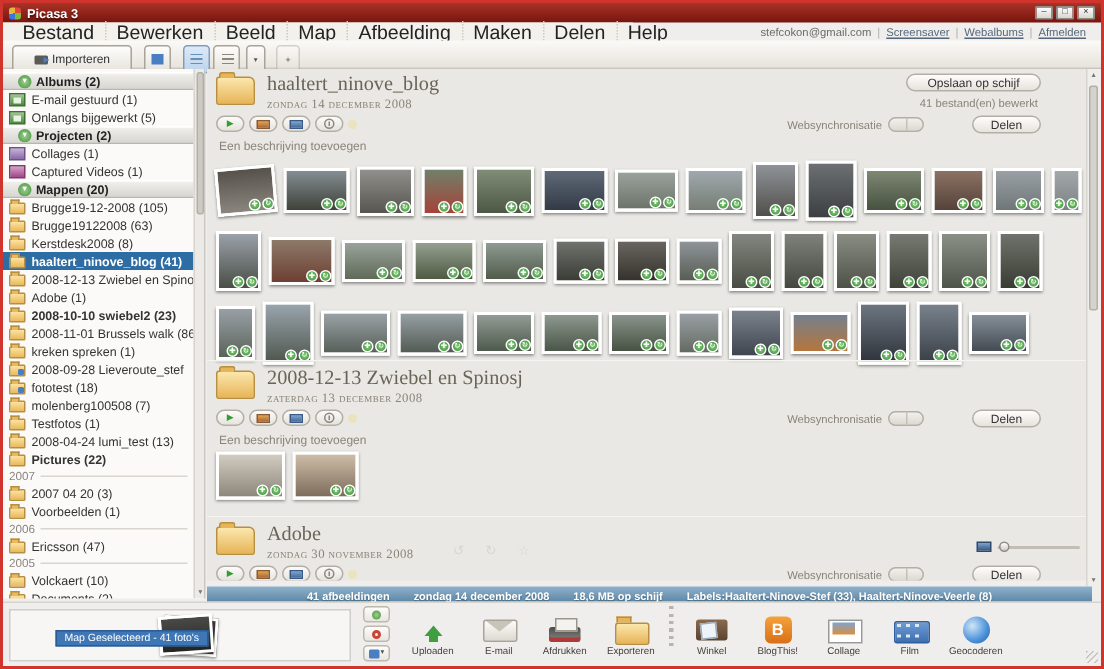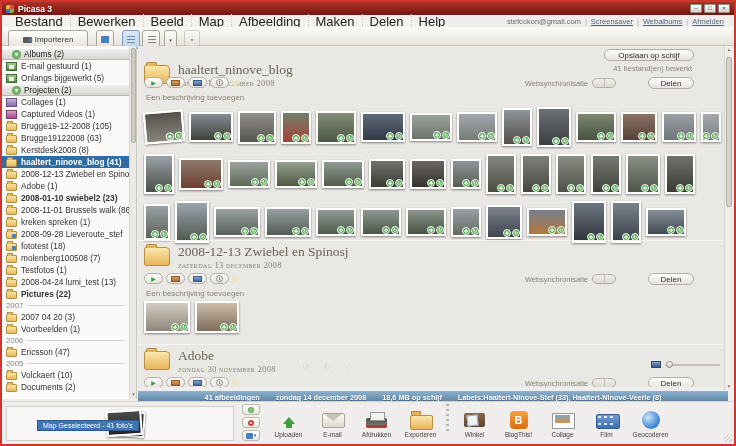--- a/index.html
+++ b/index.html
@@ -40,21 +40,21 @@
   .searchbox{position:absolute;left:420px;top:29px;width:282px;height:13px;background:#fff;border:1px solid #b5b2aa;border-radius:7px;display:flex;align-items:center;padding-left:5px;gap:3px;}
   .mag{width:6px;height:6px;border:1px solid #7a7a76;border-radius:50%;position:relative;flex:none;}
   .mag::after{content:"";position:absolute;left:4px;top:5px;width:4px;height:1px;background:#7a7a76;transform:rotate(45deg);}
   .searchbox input{border:none;outline:none;font-size:8px;width:250px;background:transparent;}
   .gear{position:absolute;right:8px;top:31px;width:9px;height:9px;border:2px dashed #c2bfb6;border-radius:50%;}
 
   
   .sidebar{position:absolute;left:0;top:44px;width:135px;bottom:45px;background:#fbfaf8;border-right:1px solid #c9c6bd;overflow:hidden;}
   .tree{position:absolute;left:0;top:2px;right:7px;}
   .srow{display:flex;align-items:center;height:12px;padding-left:4px;font-size:8.3px;color:#333;white-space:nowrap;overflow:hidden;}
-  .srow.header{background:linear-gradient(#f0efec,#d8d6d1);border-top:1px solid #fff;border-bottom:1px solid #b9b6b0;font-weight:normal;color:#222;padding-left:10px;}
+  .srow.header{background:linear-gradient(#f0efec,#d8d6d1);border-top:1px solid #fff;border-bottom:1px solid #b9b6b0;font-weight:bold;color:#222;padding-left:10px;}
   .srow.item{}
   .srow.item.selected{background:#2e6da4;color:#fff;font-weight:bold;}
   .srow.item.bold{font-weight:bold;}
   .srow.year{height:11px;color:#8a8680;font-size:7.8px;}
   .srow.year i{flex:1;border-top:1px solid #d8d5cf;margin:0 4px;}
   .disc{width:9px;height:9px;border-radius:50%;background:radial-gradient(#9fd08a,#3f8f3f);color:#fff;font-size:5px;line-height:9px;text-align:center;margin-right:3px;flex:none;}
   .si{width:11px;height:9px;position:relative;flex:none;margin-right:4px;margin-top:1px;}
   .si.folder,.si.folder-cam{height:8px;background:linear-gradient(#fce3a0,#e9b95c);border:1px solid #b78f42;border-radius:1px;}
   .si.folder::before,.si.folder-cam::before{content:"";position:absolute;top:-3px;left:0;width:4px;height:2px;background:#e9b95c;border:1px solid #b78f42;border-bottom:none;}
   .si.folder-cam::after{content:"";position:absolute;right:0;bottom:0;width:4px;height:4px;background:#4a7ec2;border-radius:1px;}
@@ -226,20 +226,24 @@
           <span>Projecten (2)</span>
         </div>
         <div class="srow item">
           <span class="si collage"></span>
           <span>Collages (1)</span>
         </div>
         <div class="srow item">
           <span class="si video"></span>
           <span>Captured Videos (1)</span>
         </div>
+        <div class="srow header">
+          <span class="disc">▼</span>
+          <span>Mappen (20)</span>
+        </div>
         <div class="srow item">
           <span class="si folder"></span>
           <span>Brugge19-12-2008 (105)</span>
         </div>
         <div class="srow item">
           <span class="si folder"></span>
           <span>Brugge19122008 (63)</span>
         </div>
         <div class="srow item">
           <span class="si folder"></span>
@@ -252,21 +256,21 @@
         <div class="srow item">
           <span class="si folder"></span>
           <span>2008-12-13 Zwiebel en Spinosj</span>
         </div>
         <div class="srow item">
           <span class="si folder"></span>
           <span>Adobe (1)</span>
         </div>
         <div class="srow item bold">
           <span class="si folder"></span>
-          <span>2008-01-10 swiebel2 (23)</span>
+          <span>2008-10-10 swiebel2 (23)</span>
         </div>
         <div class="srow item">
           <span class="si folder"></span>
           <span>2008-11-01 Brussels walk (86)</span>
         </div>
         <div class="srow item">
           <span class="si folder"></span>
           <span>kreken spreken (1)</span>
         </div>
         <div class="srow item">
@@ -327,21 +331,21 @@
         </div>
       </div>
     <div class="sb-scroll">
       <div class="sb-thumb"></div>
       <span class="sb-arr" style="bottom:0;">▼</span>
     </div>
   </div>
 
   <div class="main">
 
-    <div class="alb-head" style="top:16px;justify-content:center;">
+    <div class="alb-head" style="top:2px;justify-content:center;">
       <span class="bigfolder"></span>
       <span>
         <div class="alb-title">haaltert_ninove_blog</div>
         <div class="alb-date">zondag 14 december 2008</div>
       </span>
     </div>
     <div class="save-btn" style="right:34px;top:3px;width:90px;">Opslaan op schijf</div>
     <div class="edited-note" style="right:36px;top:18px;">41 bestand(en) bewerkt</div>
     <div class="abtns" style="top:31px;">
         <span class="abtn">

